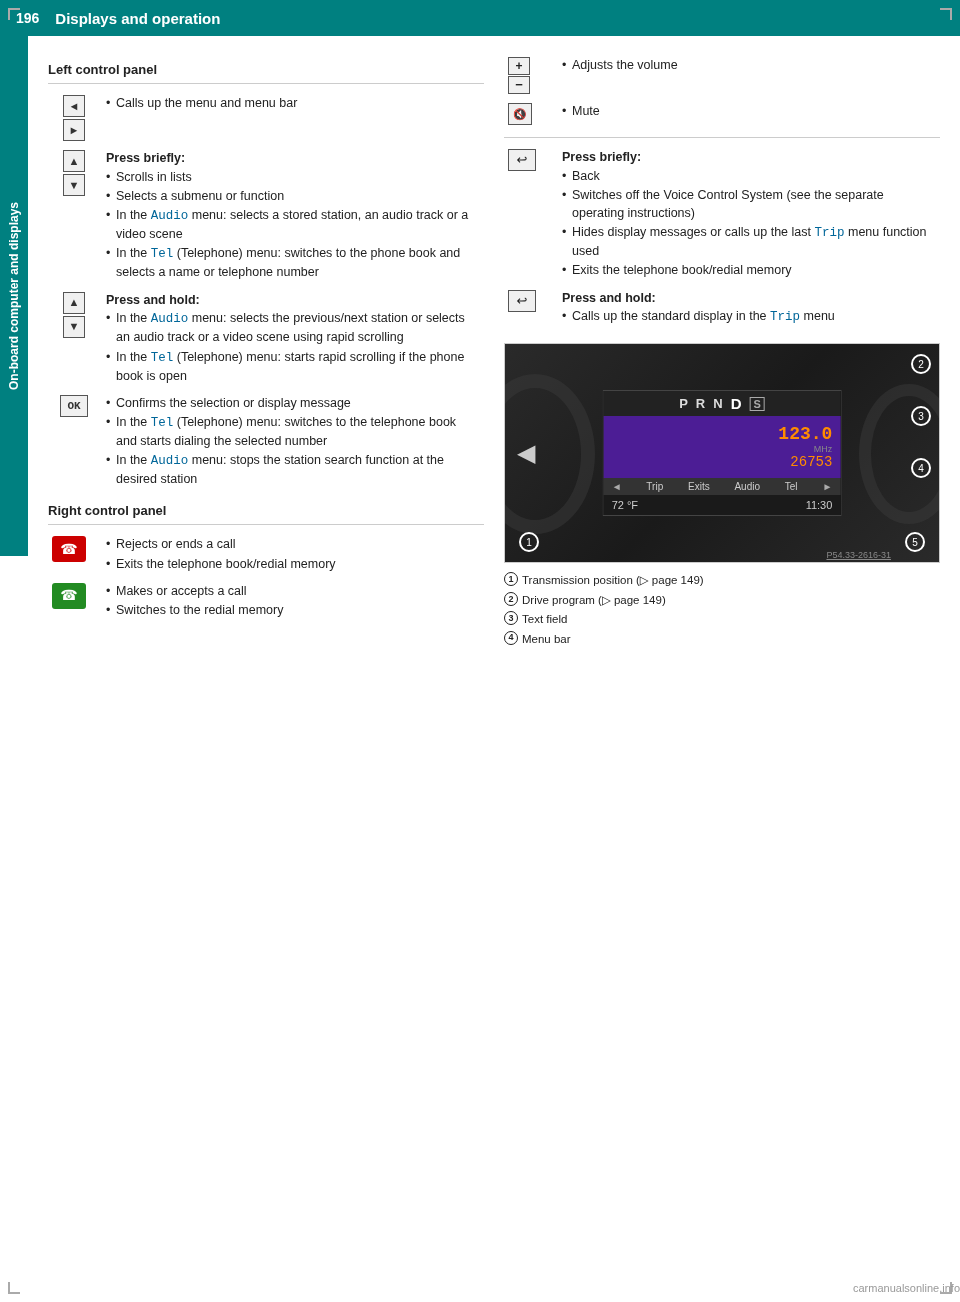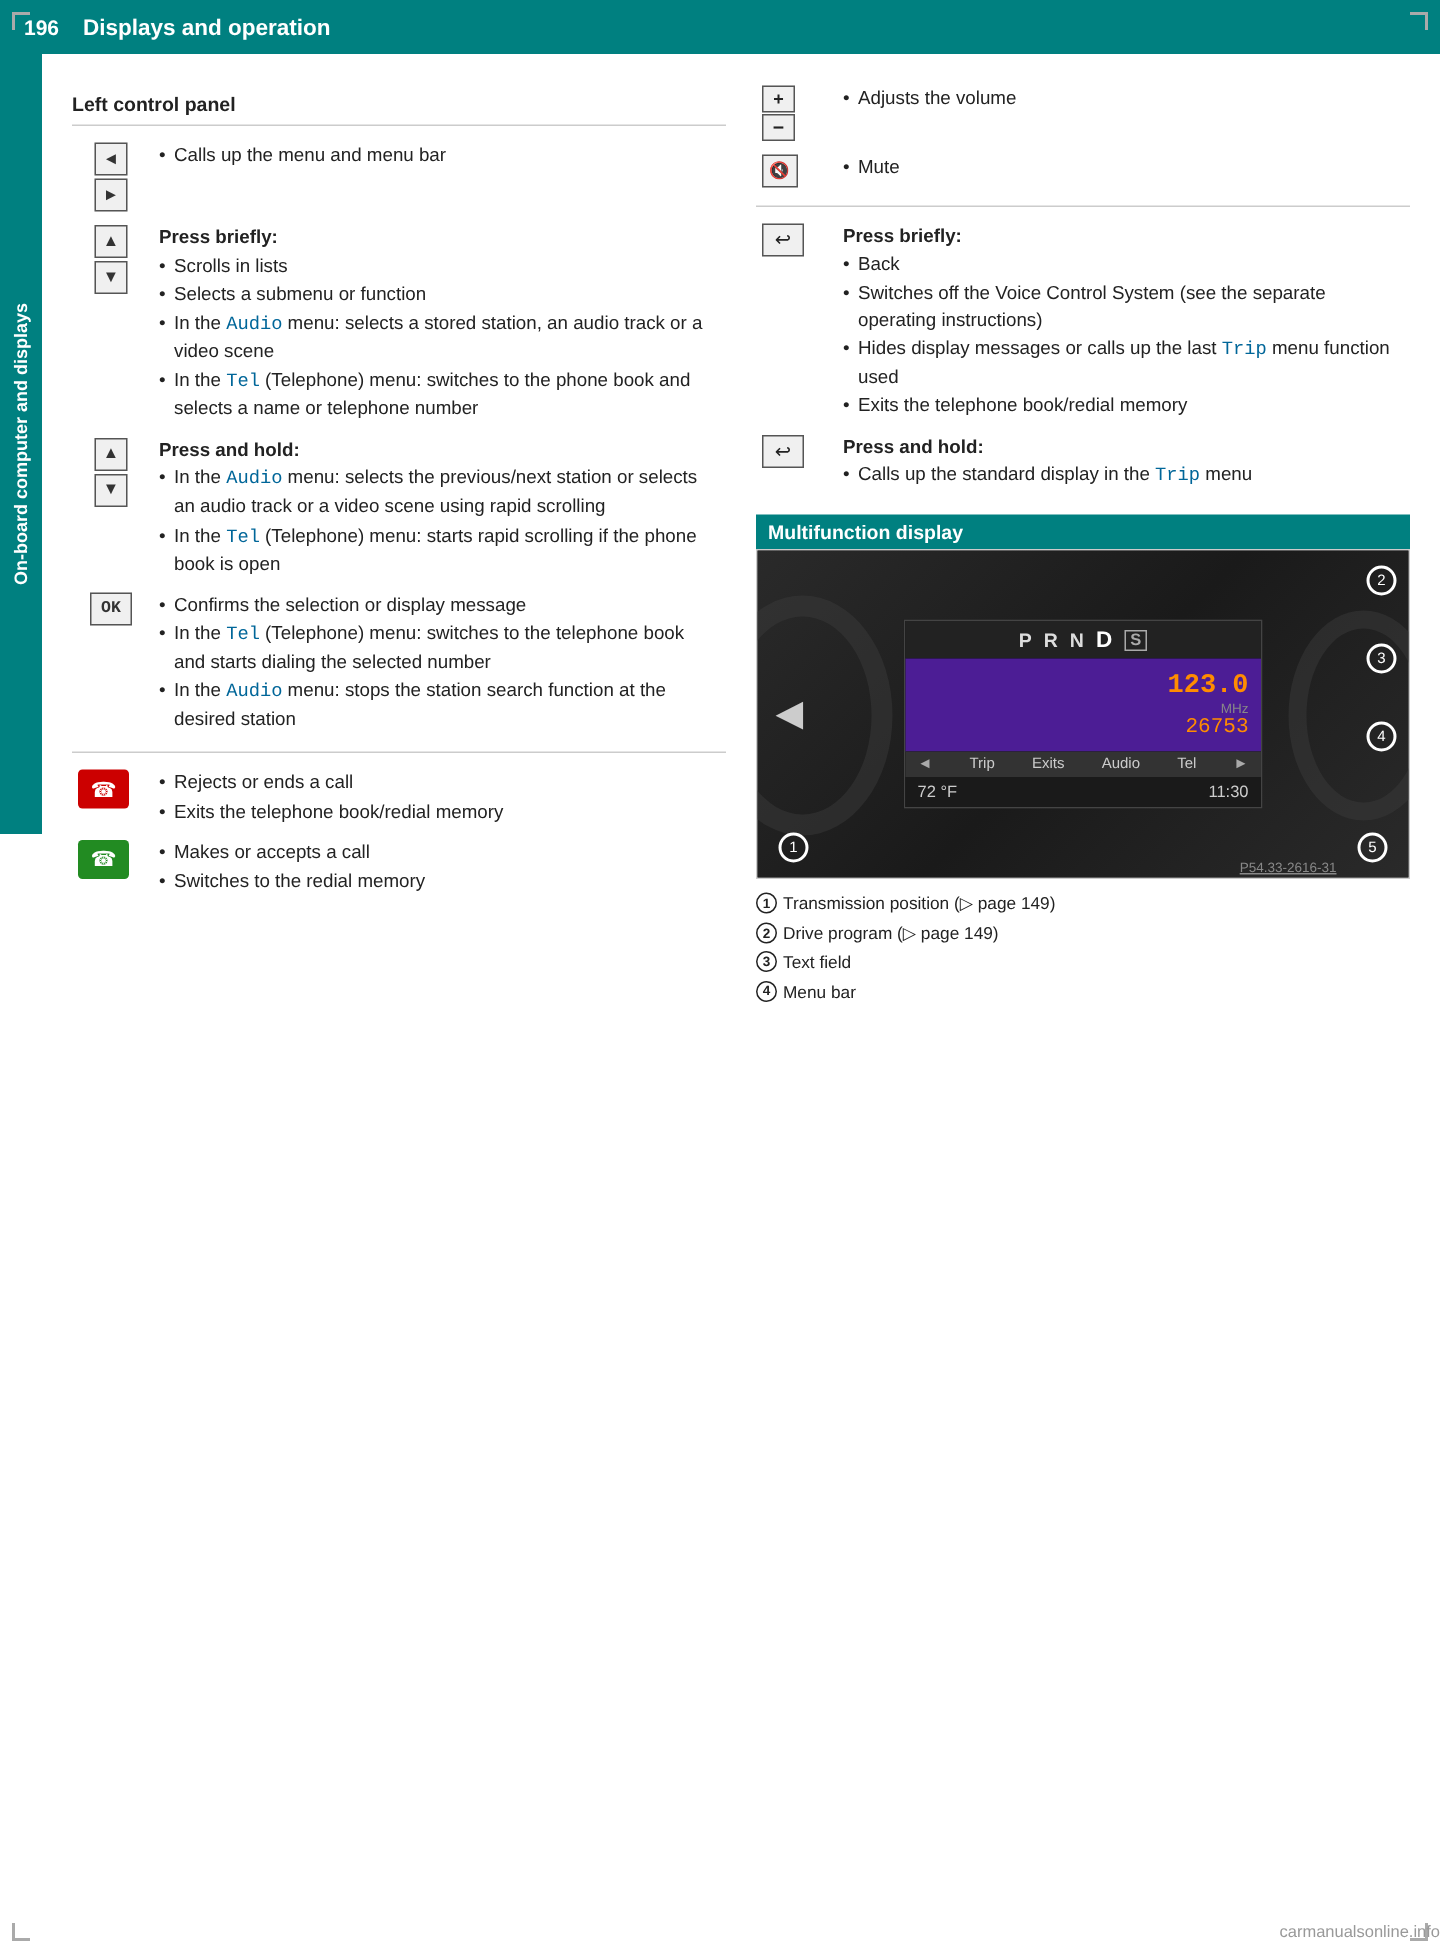--- a/index.html
+++ b/index.html
@@ -498,20 +498,21 @@
           <ul class="bullet-list">
             <li>Confirms the selection or display message</li>
             <li>In the <span class="mono-text">Tel</span> (Telephone) menu: switches to the telephone book and starts dialing the selected number</li>
             <li>In the <span class="mono-text">Audio</span> menu: stops the station search function at the desired station</li>
           </ul>
         </td>
       </tr>
     </tbody>
       </table>
 
+    <div class="section-heading">Right control panel</div>
     <hr class="divider">
 
     <table class="control-table">
 
       <tbody>
           <tr>
         <td class="icon-cell">
           <div class="phone-red">☎</div>
         </td>
         <td class="desc-cell">
@@ -594,21 +595,20 @@
           <span class="bold-label">Press and hold:</span>
           <ul class="bullet-list">
             <li>Calls up the standard display in the <span class="mono-text">Trip</span> menu</li>
           </ul>
         </td>
       </tr>
     </tbody>
       </table>
 
     <div class="multifunction-section">
-      <div class="multifunction-header">Multifunction display</div>
 
       <div class="display-image-area">
 
         <div class="steering-bg"></div>
 
         <div style="position:absolute;left:-30px;top:30px;width:120px;height:160px;border-radius:50%;border:14px solid #3a3a3a;z-index:2;opacity:0.5;"></div>
         <div style="position:absolute;right:-20px;top:40px;width:100px;height:140px;border-radius:50%;border:12px solid #3a3a3a;z-index:2;opacity:0.5;"></div>
 
         <div class="left-arrow">◀</div>
 

